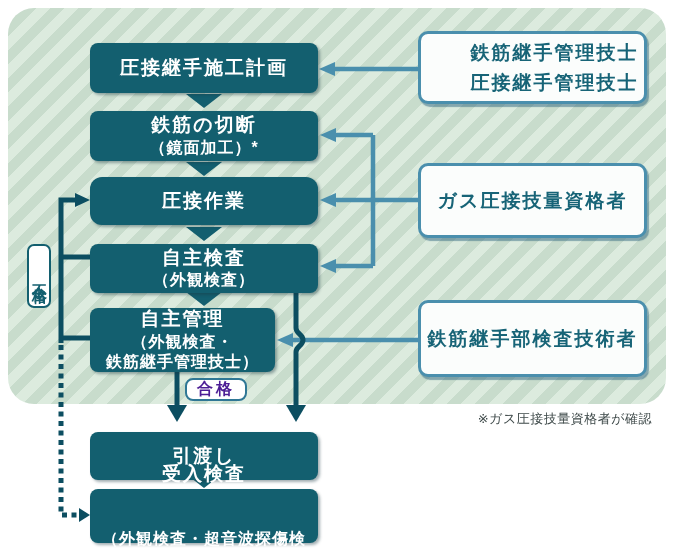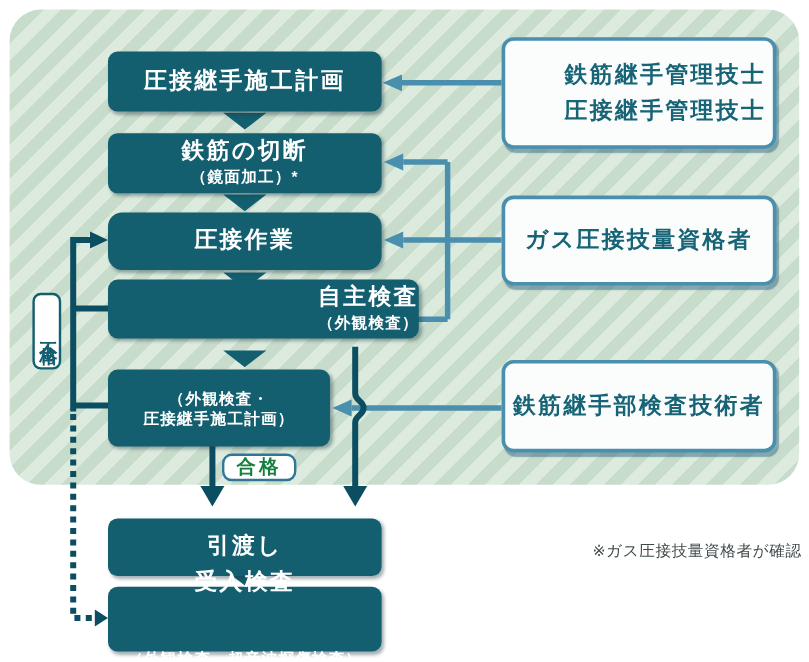--- a/index.html
+++ b/index.html
@@ -20,65 +20,65 @@
   svg.connectors{position:absolute;left:0;top:0;z-index:1;}
   .step{
     position:absolute;z-index:2;
     background:#135f6f;
     border-radius:8px;
     box-shadow:2px 2px 3px rgba(25,55,65,0.40);
     display:flex;flex-direction:column;align-items:center;justify-content:center;
     color:#ffffff;text-align:center;
   }
   .step .main{font-size:19px;font-weight:bold;letter-spacing:2px;line-height:1.15;}
-  .step .sub{font-size:13px;font-weight:bold;letter-spacing:1px;line-height:1.25;white-space:pre-line;margin-top:2px;}
+  .step .sub{font-size:16px;font-weight:bold;letter-spacing:1px;line-height:1.25;white-space:pre-line;margin-top:2px;}
   .s1{left:90px;top:43px;width:228px;height:50px;justify-content:center;}
   .s2{left:90px;top:111px;width:228px;height:50px;}
   .s3{left:90px;top:177px;width:228px;height:48px;border-radius:12px;}
-  .s4{left:90px;top:233px;width:259px;height:49px;align-items:flex-end;}
+  .s4{left:90px;top:244px;width:228px;height:49px;}
   .s5{left:90px;top:308px;width:185px;height:64px;}
   .s6{left:90px;top:432px;width:228px;height:48px;}
   .s7{left:90px;top:489px;width:228px;height:54px;gap:42px;}
   .role{
     position:absolute;z-index:2;box-sizing:border-box;
     left:418px;width:229px;
     background:#fbfdfc;
     border:3px solid #4a8fad;
     border-radius:10px;
     box-shadow:2px 3px 1px rgba(45,100,125,0.50);
     display:flex;align-items:center;justify-content:center;
     text-align:center;
   }
   .role-text{
     color:#176477;font-size:19px;font-weight:bold;letter-spacing:2px;
     line-height:1.55;white-space:pre-line;
   }
-  .r1{top:31px;height:93px;padding-left:44px;}
+  .r1{top:31px;height:73px;padding-left:44px;}
   .r2{top:163px;height:75px;}
   .r3{top:300px;height:77px;}
   .fail-badge{
     position:absolute;z-index:2;box-sizing:border-box;
     left:27px;top:244px;width:24px;height:64px;
     background:#ffffff;border:2px solid #135f6f;border-radius:7px;
     color:#135f6f;font-size:15px;font-weight:bold;
     writing-mode:vertical-rl;text-orientation:upright;
     display:flex;align-items:center;justify-content:center;
     letter-spacing:2px;
   }
   .pass-badge{
     position:absolute;z-index:2;box-sizing:border-box;
     left:185px;top:378px;width:62px;height:23px;
     background:#ffffff;border:2px solid #2f7795;border-radius:8px;
-    color:#15803d;font-size:16px;font-weight:bold;letter-spacing:3px;
+    color:#4c1d95;font-size:16px;font-weight:bold;letter-spacing:3px;
     display:flex;align-items:center;justify-content:center;
   }
   .note{
     position:absolute;z-index:2;
-    right:6px;top:410px;
-    color:#3f4a4a;font-size:13px;letter-spacing:0.5px;margin-top:40px;
+    right:22px;top:410px;
+    color:#3f4a4a;font-size:13px;letter-spacing:0.5px;
   }
 </style>
 </head>
 <body>
 
 <div class="canvas">
 
   <div class="green-bg"></div>
 
   <svg class="connectors" width="674" height="552" viewBox="0 0 674 552">
@@ -136,22 +136,23 @@
   <div class="step s3">
     <span class="main">圧接作業</span>
   </div>
 
   <div class="step s4">
     <span class="main">自主検査</span>
     <span class="sub">（外観検査）</span>
   </div>
 
   <div class="step s5">
+    <span class="main">自主管理</span>
     <span class="sub">（外観検査・
-圧接継手施工計画）</span>
+鉄筋継手管理技士）</span>
   </div>
 
   <div class="step s6">
     <span class="main">引渡し</span>
   </div>
 
   <div class="step s7">
     <span class="main">受入検査</span>
     <span class="sub">（外観検査・超音波探傷検査）</span>
   </div>

